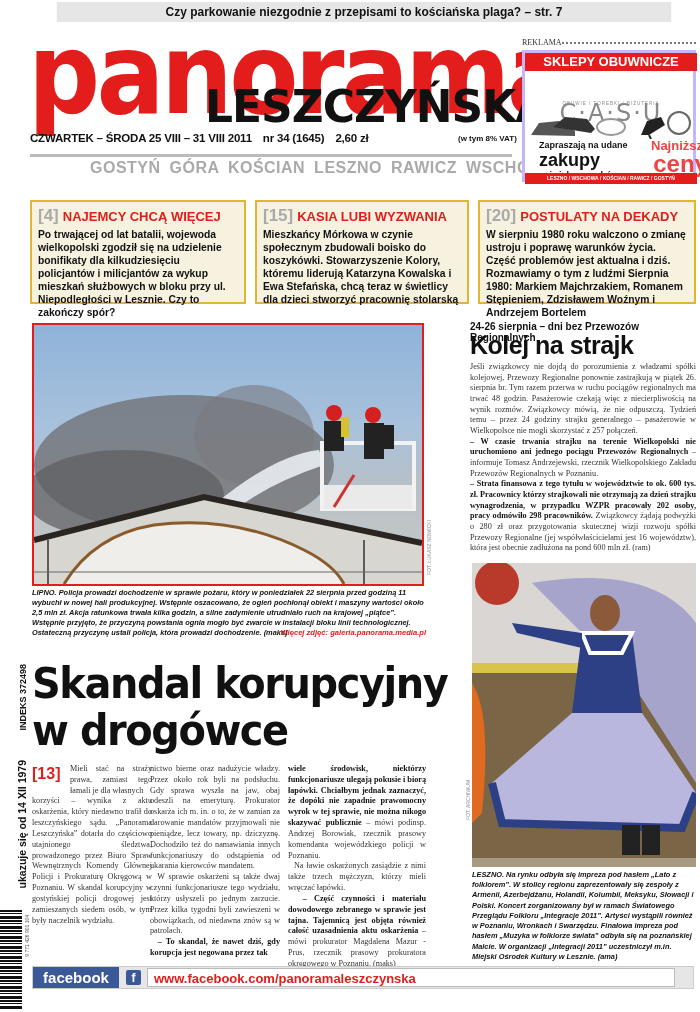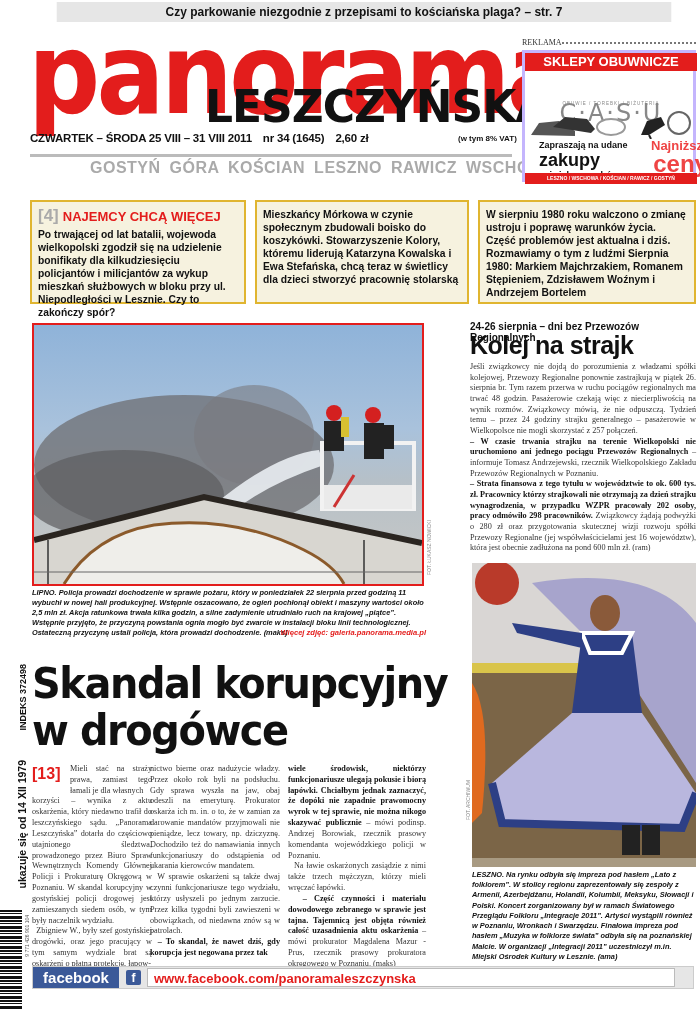--- a/index.html
+++ b/index.html
@@ -147,23 +147,31 @@
 </div>
 
 <div id="tbox-1" class="abs tbox">
   <div class="hd">
       <span class="num">[4]</span>
       <span class="ttl">NAJEMCY CHCĄ WIĘCEJ</span>
     </div>
   <div class="txt">Po trwającej od lat batalii, wojewoda wielkopolski zgodził się na udzielenie bonifikaty dla kilkudziesięciu policjantów i milicjantów za wykup mieszkań służbowych w bloku przy ul. Niepodległości w Lesznie. Czy to zakończy spór?</div>
 </div>
 <div id="tbox-2" class="abs tbox">
+  <div class="hd">
+      <span class="num">[15]</span>
+      <span class="ttl">KASIA LUBI WYZWANIA</span>
+    </div>
   <div class="txt">Mieszkańcy Mórkowa w czynie społecznym zbudowali boisko do koszykówki. Stowarzyszenie Kolory, któremu liderują Katarzyna Kowalska i Ewa Stefańska, chcą teraz w świetlicy dla dzieci stworzyć pracownię stolarską</div>
 </div>
 <div id="tbox-3" class="abs tbox">
+  <div class="hd">
+      <span class="num">[20]</span>
+      <span class="ttl">POSTULATY NA DEKADY</span>
+    </div>
   <div class="txt">W sierpniu 1980 roku walczono o zmianę ustroju i poprawę warunków życia. Część problemów jest aktualna i dziś. Rozmawiamy o tym z ludźmi Sierpnia 1980: Markiem Majchrzakiem, Romanem Stępieniem, Zdzisławem Woźnym i Andrzejem Bortelem</div>
 </div>
 
 <div id="fire-photo" class="abs" title="Strażacy gaszą pożar hali z kosza podnośnika">
   <svg width="388" height="259" viewBox="0 0 388 259">
     <ellipse cx="150" cy="140" rx="150" ry="70" fill="#6e6e72" opacity="0.75"></ellipse>
     <ellipse cx="90" cy="170" rx="100" ry="45" fill="#5d5d60" opacity="0.7"></ellipse>
     <ellipse cx="220" cy="110" rx="60" ry="50" fill="#7a7a7e" opacity="0.6"></ellipse>
     <path d="M180 180 Q240 130 285 125 L290 140 Q230 160 195 190 Z" fill="#e9edf2" opacity="0.9"></path>
     <path d="M0 215 L170 172 L388 218 L388 259 L0 259 Z" fill="#d8d6d0"></path>
@@ -220,21 +228,21 @@
 <div id="index-vert" class="abs">INDEKS 372498</div>
 <div id="since-vert" class="abs">ukazuje się od 14 XII 1979</div>
 <div id="skandal-title" class="abs">
   <div>Skandal korupcyjny</div>
   <div>w drogówce</div>
 </div>
 <div id="skandal-num" class="abs">[13]</div>
 <div id="col-1" class="abs col">
   <span class="first">Mieli stać na straży prawa, zamiast tego łamali je dla własnych</span>
   <span>korzyści – wynika z aktu oskarżenia, który niedawno trafił do leszczyńskiego sądu. „Panorama Leszczyńska” dotarła do częściowo utajnionego śledztwa, prowadzonego przez Biuro Spraw Wewnętrznych Komendy Głównej Policji i Prokuraturę Okręgową w Poznaniu. W skandal korupcyjny w gostyńskiej policji drogowej jest zamieszanych siedem osób, w tym były naczelnik wydziału.</span><br>
-  &nbsp;&nbsp;<span>Zbigniew W., były szef gostyńskiej drogówki, oraz jego pracujący w tym samym wydziale brat są oskarżeni o płatną protekcję, łapow-</span>
+  &nbsp;&nbsp;
 </div>
 <div id="col-2" class="abs col">
   <span>nictwo bierne oraz nadużycie władzy. Przez około rok byli na podsłuchu. Gdy sprawa wyszła na jaw, obaj odeszli na emeryturę. Prokurator oskarża ich m. in. o to, że w zamian za darowanie mandatów przyjmowali nie pieniądze, lecz towary, np. dziczyznę. Dochodziło też do namawiania innych funkcjonariuszy do odstąpienia od ukarania kierowców mandatem.</span><br>
   &nbsp;&nbsp;<span>W sprawie oskarżeni są także dwaj czynni funkcjonariusze tego wydziału, którzy usłyszeli po jednym zarzucie. Przez kilka tygodni byli zawieszeni w obowiązkach, od niedawna znów są w patrolach.</span><br>
   &nbsp;&nbsp;<b>– To skandal, że nawet dziś, gdy korupcja jest negowana przez tak</b>
 </div>
 <div id="col-3" class="abs col">
   <b>wiele środowisk, niektórzy funkcjonariusze ulegają pokusie i biorą łapówki. Chciałbym jednak zaznaczyć, że dopóki nie zapadnie prawomocny wyrok w tej sprawie, nie można nikogo skazywać publicznie</b><span> – mówi podinsp. Andrzej Borowiak, rzecznik prasowy komendanta wojewódzkiego policji w Poznaniu.</span><br>
   &nbsp;&nbsp;<span>Na ławie oskarżonych zasiądzie z nimi także trzech mężczyzn, którzy mieli wręczać łapówki.</span><br>
   &nbsp;&nbsp;<b>– Część czynności i materiału dowodowego zebranego w sprawie jest tajna. Tajemnicą jest objęta również całość uzasadnienia aktu oskarżenia</b><span> – mówi prokurator Magdalena Mazur - Prus, rzecznik prasowy prokuratora okręgowego w Poznaniu. (maks)</span>

